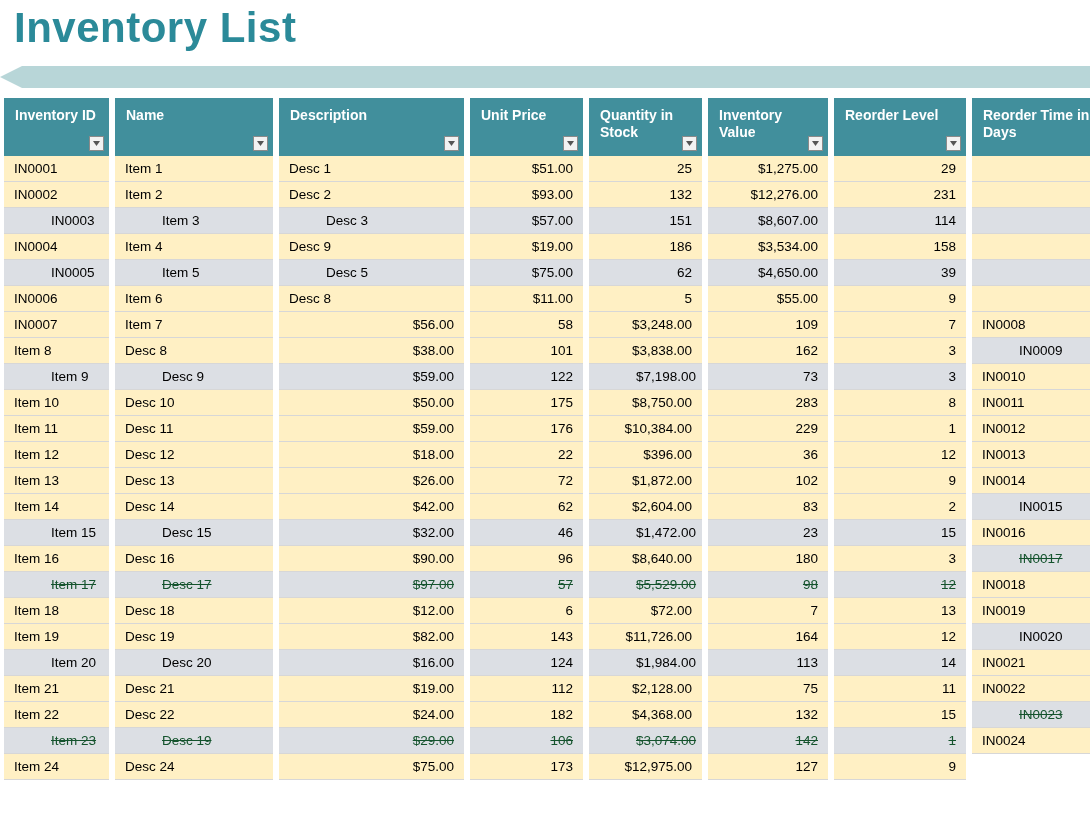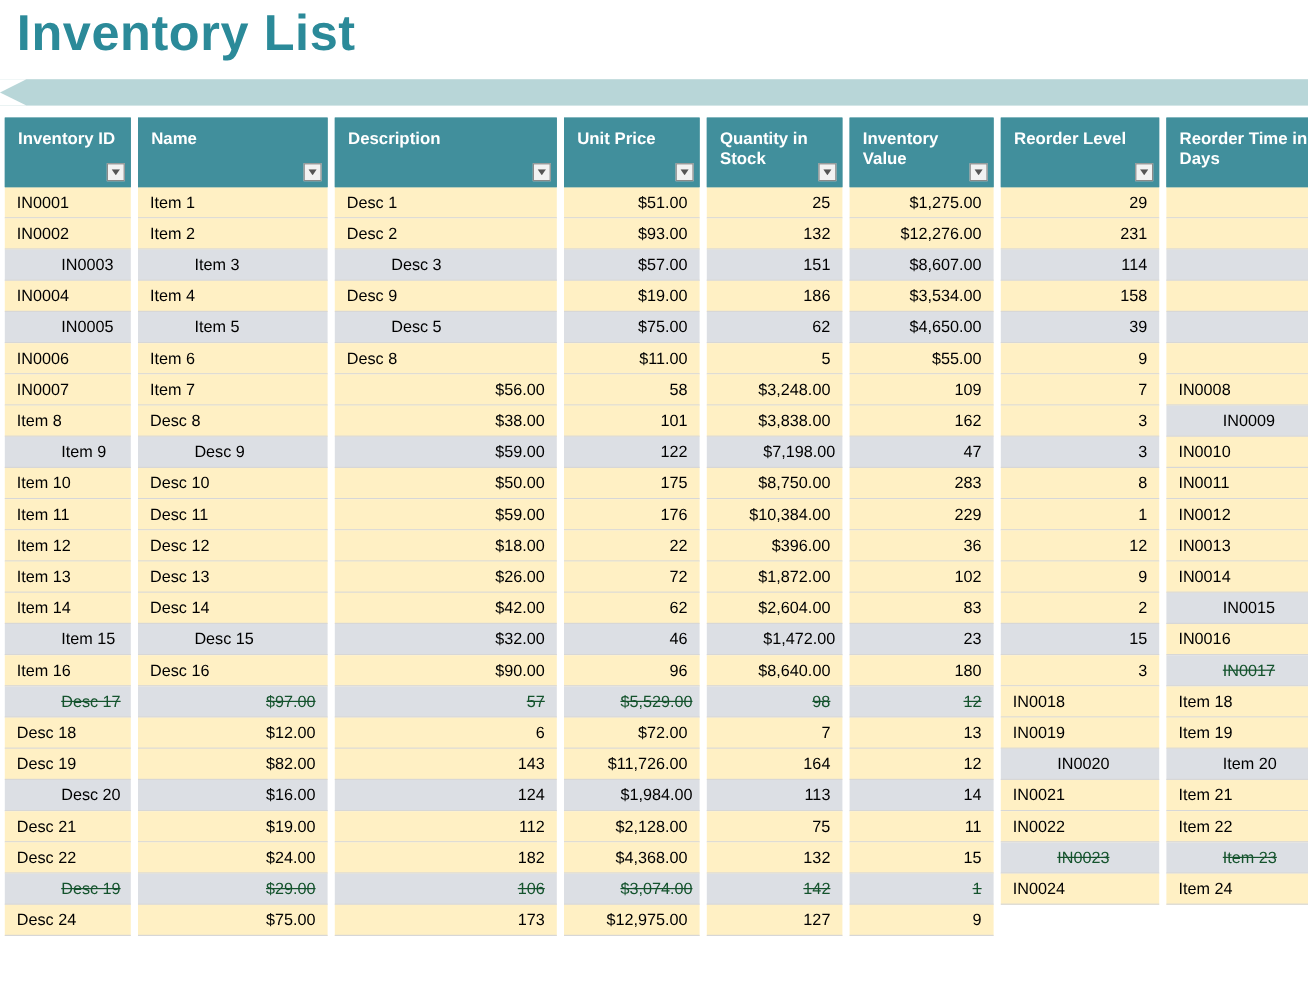--- a/index.html
+++ b/index.html
@@ -195,21 +195,21 @@
     <div class="dcell band-a num">101</div>
     <div class="dcell band-a num">$3,838.00</div>
     <div class="dcell band-a num">162</div>
     <div class="dcell band-a num">3</div>
     <div class="dcell band-b id-cell">IN0009</div>
     <div class="dcell band-b">Item 9</div>
     <div class="dcell band-b">Desc 9</div>
     <div class="dcell band-b num">$59.00</div>
     <div class="dcell band-b num">122</div>
     <div class="dcell band-b num">$7,198.00</div>
-    <div class="dcell band-b num">47</div>
+    <div class="dcell band-b num">73</div>
     <div class="dcell band-b num">3</div>
     <div class="dcell band-a id-cell">IN0010</div>
     <div class="dcell band-a">Item 10</div>
     <div class="dcell band-a">Desc 10</div>
     <div class="dcell band-a num">$50.00</div>
     <div class="dcell band-a num">175</div>
     <div class="dcell band-a num">$8,750.00</div>
     <div class="dcell band-a num">283</div>
     <div class="dcell band-a num">8</div>
     <div class="dcell band-a id-cell">IN0011</div>
@@ -254,20 +254,21 @@
     <div class="dcell band-b num">15</div>
     <div class="dcell band-a id-cell">IN0016</div>
     <div class="dcell band-a">Item 16</div>
     <div class="dcell band-a">Desc 16</div>
     <div class="dcell band-a num">$90.00</div>
     <div class="dcell band-a num">96</div>
     <div class="dcell band-a num">$8,640.00</div>
     <div class="dcell band-a num">180</div>
     <div class="dcell band-a num">3</div>
     <div class="dcell band-b strike id-cell">IN0017</div>
+    <div class="dcell band-b strike">Item 17</div>
     <div class="dcell band-b strike">Desc 17</div>
     <div class="dcell band-b num strike">$97.00</div>
     <div class="dcell band-b num strike">57</div>
     <div class="dcell band-b num strike">$5,529.00</div>
     <div class="dcell band-b num strike">98</div>
     <div class="dcell band-b num strike">12</div>
     <div class="dcell band-a id-cell">IN0018</div>
     <div class="dcell band-a">Item 18</div>
     <div class="dcell band-a">Desc 18</div>
     <div class="dcell band-a num">$12.00</div>

